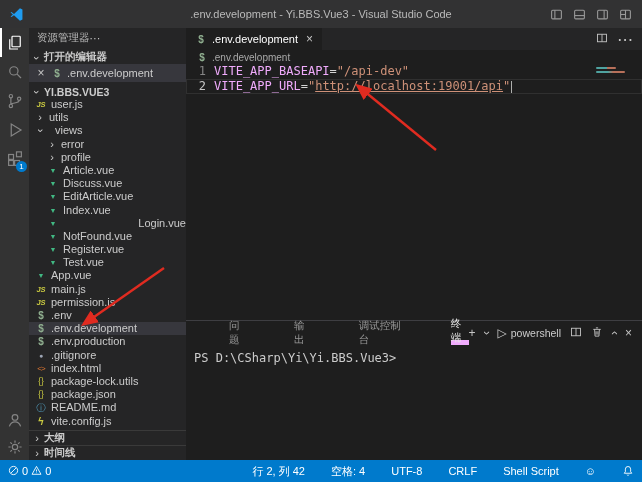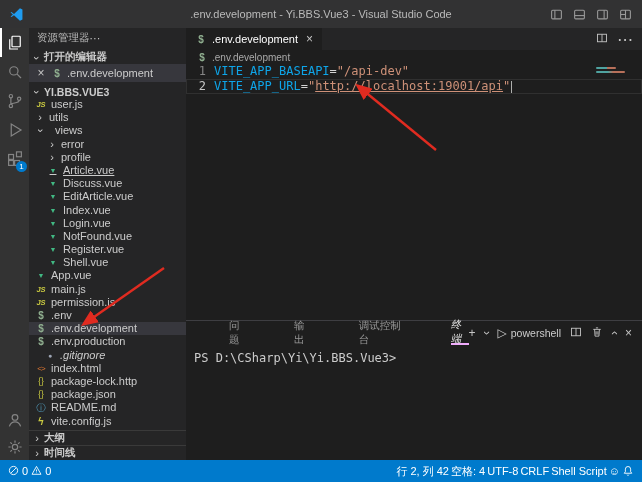--- a/index.html
+++ b/index.html
@@ -60,47 +60,47 @@
   .tab-close { color:#c5c5c5; font-size:12px; margin-left:3px; }
   .tab-actions { margin-left:auto; display:flex; align-items:center; gap:9px; padding-right:9px; color:#c5c5c5; }
   .breadcrumb { height:14px; flex:none; display:flex; align-items:center; gap:4px; padding-left:10px; font-size:10px; color:#a9a9a9; }
 
   .code-area { flex:1; position:relative; font-family:"DejaVu Sans Mono","Liberation Mono",monospace; font-size:12px; overflow:hidden; }
   .code-line { display:flex; height:15px; line-height:15px; white-space:pre; }
   .code-line.current { outline:1px solid #303030; outline-offset:-1px; }
   .gutter { width:20px; flex:none; text-align:right; color:#858585; padding-right:0; }
   .gutter.current { color:#c6c6c6; }
   .line-content { padding-left:8px; margin-left:0; }
-  .token-key { color:#0ea5e9; }
+  .token-key { color:#f0abfc; }
   .token-plain { color:#d4d4d4; }
   .token-string { color:#ce9178; }
   .token-string-link { color:#ce9178; text-decoration:underline; }
   .caret { display:inline-block; width:1px; height:12px; background:#aeafad; vertical-align:middle; margin-left:1px; }
   .minimap { position:absolute; top:3px; right:12px; width:34px; }
   .mm-line { height:2px; margin-bottom:2px; border-radius:1px; }
   .mm1 { width:20px; background:linear-gradient(90deg,#4fa3a0 55%, #b8705a 45%); }
   .mm2 { width:29px; background:linear-gradient(90deg,#4fa3a0 40%, #b8705a 60%); }
 
   
   .panel { height:140px; flex:none; border-top:1px solid #3e3e42; display:flex; flex-direction:column; background:#1e1e1e; }
   .panel-header { height:24px; flex:none; display:flex; align-items:center; padding:0 10px; }
   .panel-tabs { display:flex; gap:14px; height:24px; align-items:stretch; }
   .panel-tab { font-size:10.5px; color:#969696; display:flex; align-items:center;margin-left:33px; }
-  .panel-tab.active { color:#e7e7e7; border-bottom:2px solid #f0abfc;font-style:italic; }
+  .panel-tab.active { color:#e7e7e7; border-bottom:5px solid #f0abfc; }
   .panel-actions { margin-left:auto; display:flex; align-items:center; gap:9px; color:#c5c5c5; font-size:12px; }
   .shell-select { display:flex; align-items:center; gap:4px; font-size:10.5px; color:#cccccc; }
   .pa-glyph { font-size:12px; line-height:1; }
   .chev-down { display:inline-block; transform:rotate(90deg); }
   .chev-up { display:inline-block; transform:rotate(-90deg); }
   .panel-content { flex:1; padding:6px 0 0 8px; font-family:"DejaVu Sans Mono","Liberation Mono",monospace; font-size:12px; color:#cccccc; }
 
   
   .status-bar { height:22px; flex:none; background:#007acc; color:#ffffff; display:flex; align-items:center; padding:0 8px; font-size:11px; }
   .sb-group { display:flex; align-items:center; gap:4px; }
-  .sb-right { margin-left:auto; display:flex; align-items:center; gap:2px; }
+  .sb-right { margin-left:auto; display:flex; align-items:center; gap:26px; }
   .sb-item { display:flex; align-items:center; gap:3px; }
 
   
   .arrows-overlay { position:absolute; left:0; top:0; width:642px; height:482px; pointer-events:none; z-index:40; }
 </style>
 </head>
 <body>
 
 <div class="window">
 
@@ -227,51 +227,51 @@
             <span class="tree-label">views</span>
           </div>
           <div class="tree-row" style="padding-left: 18px;">
             <span class="chev">›</span>
             <span class="tree-label">error</span>
           </div>
           <div class="tree-row" style="padding-left: 18px;">
             <span class="chev">›</span>
             <span class="tree-label">profile</span>
           </div>
-          <div class="tree-row" style="padding-left: 18px; text-decoration: underline;">
+          <div class="tree-row" style="padding-left: 18px;">
             <span class="tree-icon icon-vue">▼</span>
             <span class="tree-label">Article.vue</span>
           </div>
           <div class="tree-row" style="padding-left: 18px;">
             <span class="tree-icon icon-vue">▼</span>
             <span class="tree-label">Discuss.vue</span>
           </div>
           <div class="tree-row" style="padding-left: 18px;">
             <span class="tree-icon icon-vue">▼</span>
             <span class="tree-label">EditArticle.vue</span>
           </div>
           <div class="tree-row" style="padding-left: 18px;">
             <span class="tree-icon icon-vue">▼</span>
             <span class="tree-label">Index.vue</span>
           </div>
-          <div class="tree-row" style="padding-left: 18px;">
+          <div class="tree-row" style="padding-left: 18px; justify-content: space-between;">
             <span class="tree-icon icon-vue">▼</span>
             <span class="tree-label">Login.vue</span>
           </div>
           <div class="tree-row" style="padding-left: 18px;">
             <span class="tree-icon icon-vue">▼</span>
             <span class="tree-label">NotFound.vue</span>
           </div>
           <div class="tree-row" style="padding-left: 18px;">
             <span class="tree-icon icon-vue">▼</span>
             <span class="tree-label">Register.vue</span>
           </div>
           <div class="tree-row" style="padding-left: 18px;">
             <span class="tree-icon icon-vue">▼</span>
-            <span class="tree-label">Shell.vue</span>
+            <span class="tree-label">Test.vue</span>
           </div>
           <div class="tree-row" style="padding-left: 6px;">
             <span class="tree-icon icon-vue">▼</span>
             <span class="tree-label">App.vue</span>
           </div>
           <div class="tree-row" style="padding-left: 6px;">
             <span class="tree-icon icon-js">JS</span>
             <span class="tree-label">main.js</span>
           </div>
           <div class="tree-row" style="padding-left: 6px;">
@@ -283,31 +283,31 @@
             <span class="tree-label">.env</span>
           </div>
           <div class="tree-row selected" style="padding-left: 6px;">
             <span class="tree-icon icon-env">$</span>
             <span class="tree-label">.env.development</span>
           </div>
           <div class="tree-row" style="padding-left: 6px;">
             <span class="tree-icon icon-env">$</span>
             <span class="tree-label">.env.production</span>
           </div>
-          <div class="tree-row" style="padding-left: 15px; font-style: italic;">
+          <div class="tree-row" style="padding-left: 6px;">
             <span class="tree-icon icon-git">●</span>
             <span class="tree-label">.gitignore</span>
           </div>
           <div class="tree-row" style="padding-left: 6px;">
             <span class="tree-icon icon-html">&lt;&gt;</span>
             <span class="tree-label">index.html</span>
           </div>
           <div class="tree-row" style="padding-left: 6px;">
             <span class="tree-icon icon-json">{}</span>
-            <span class="tree-label">package-lock.http</span>
+            <span class="tree-label">package-lock.utils</span>
           </div>
           <div class="tree-row" style="padding-left: 6px;">
             <span class="tree-icon icon-json">{}</span>
             <span class="tree-label">package.json</span>
           </div>
           <div class="tree-row" style="padding-left: 6px;">
             <span class="tree-icon icon-info">ⓘ</span>
             <span class="tree-label">README.md</span>
           </div>
           <div class="tree-row" style="padding-left: 6px;">

